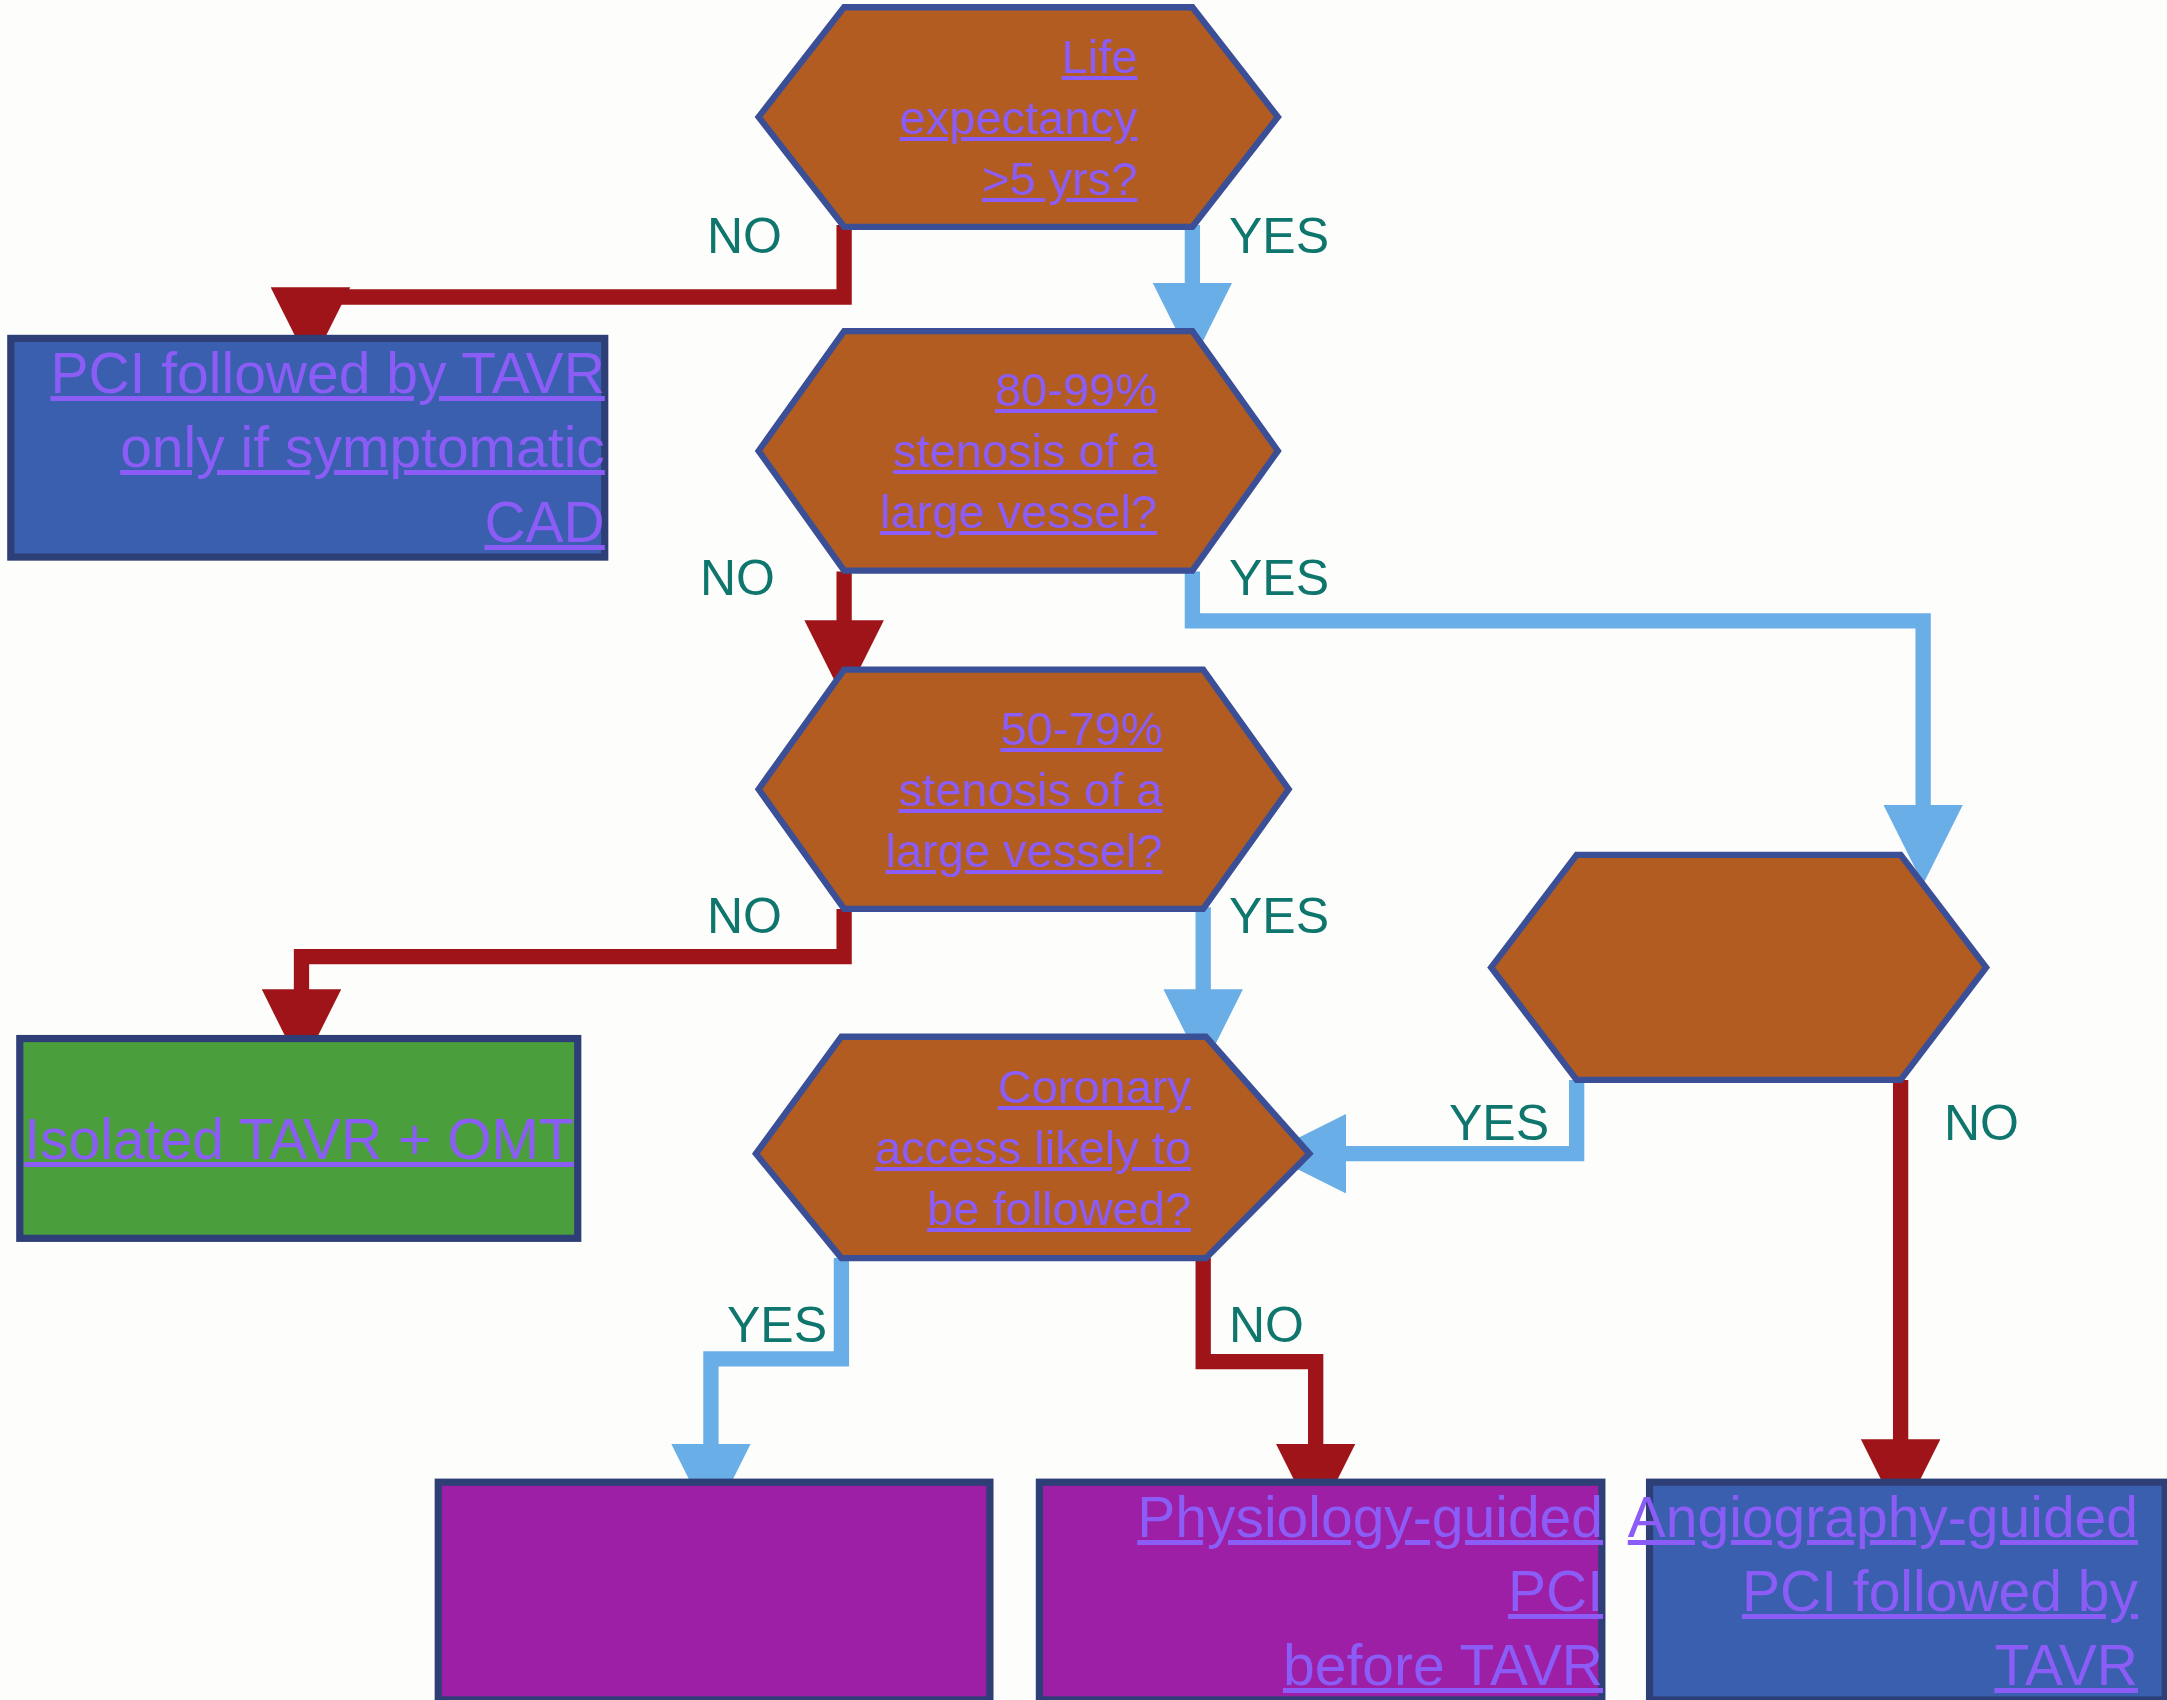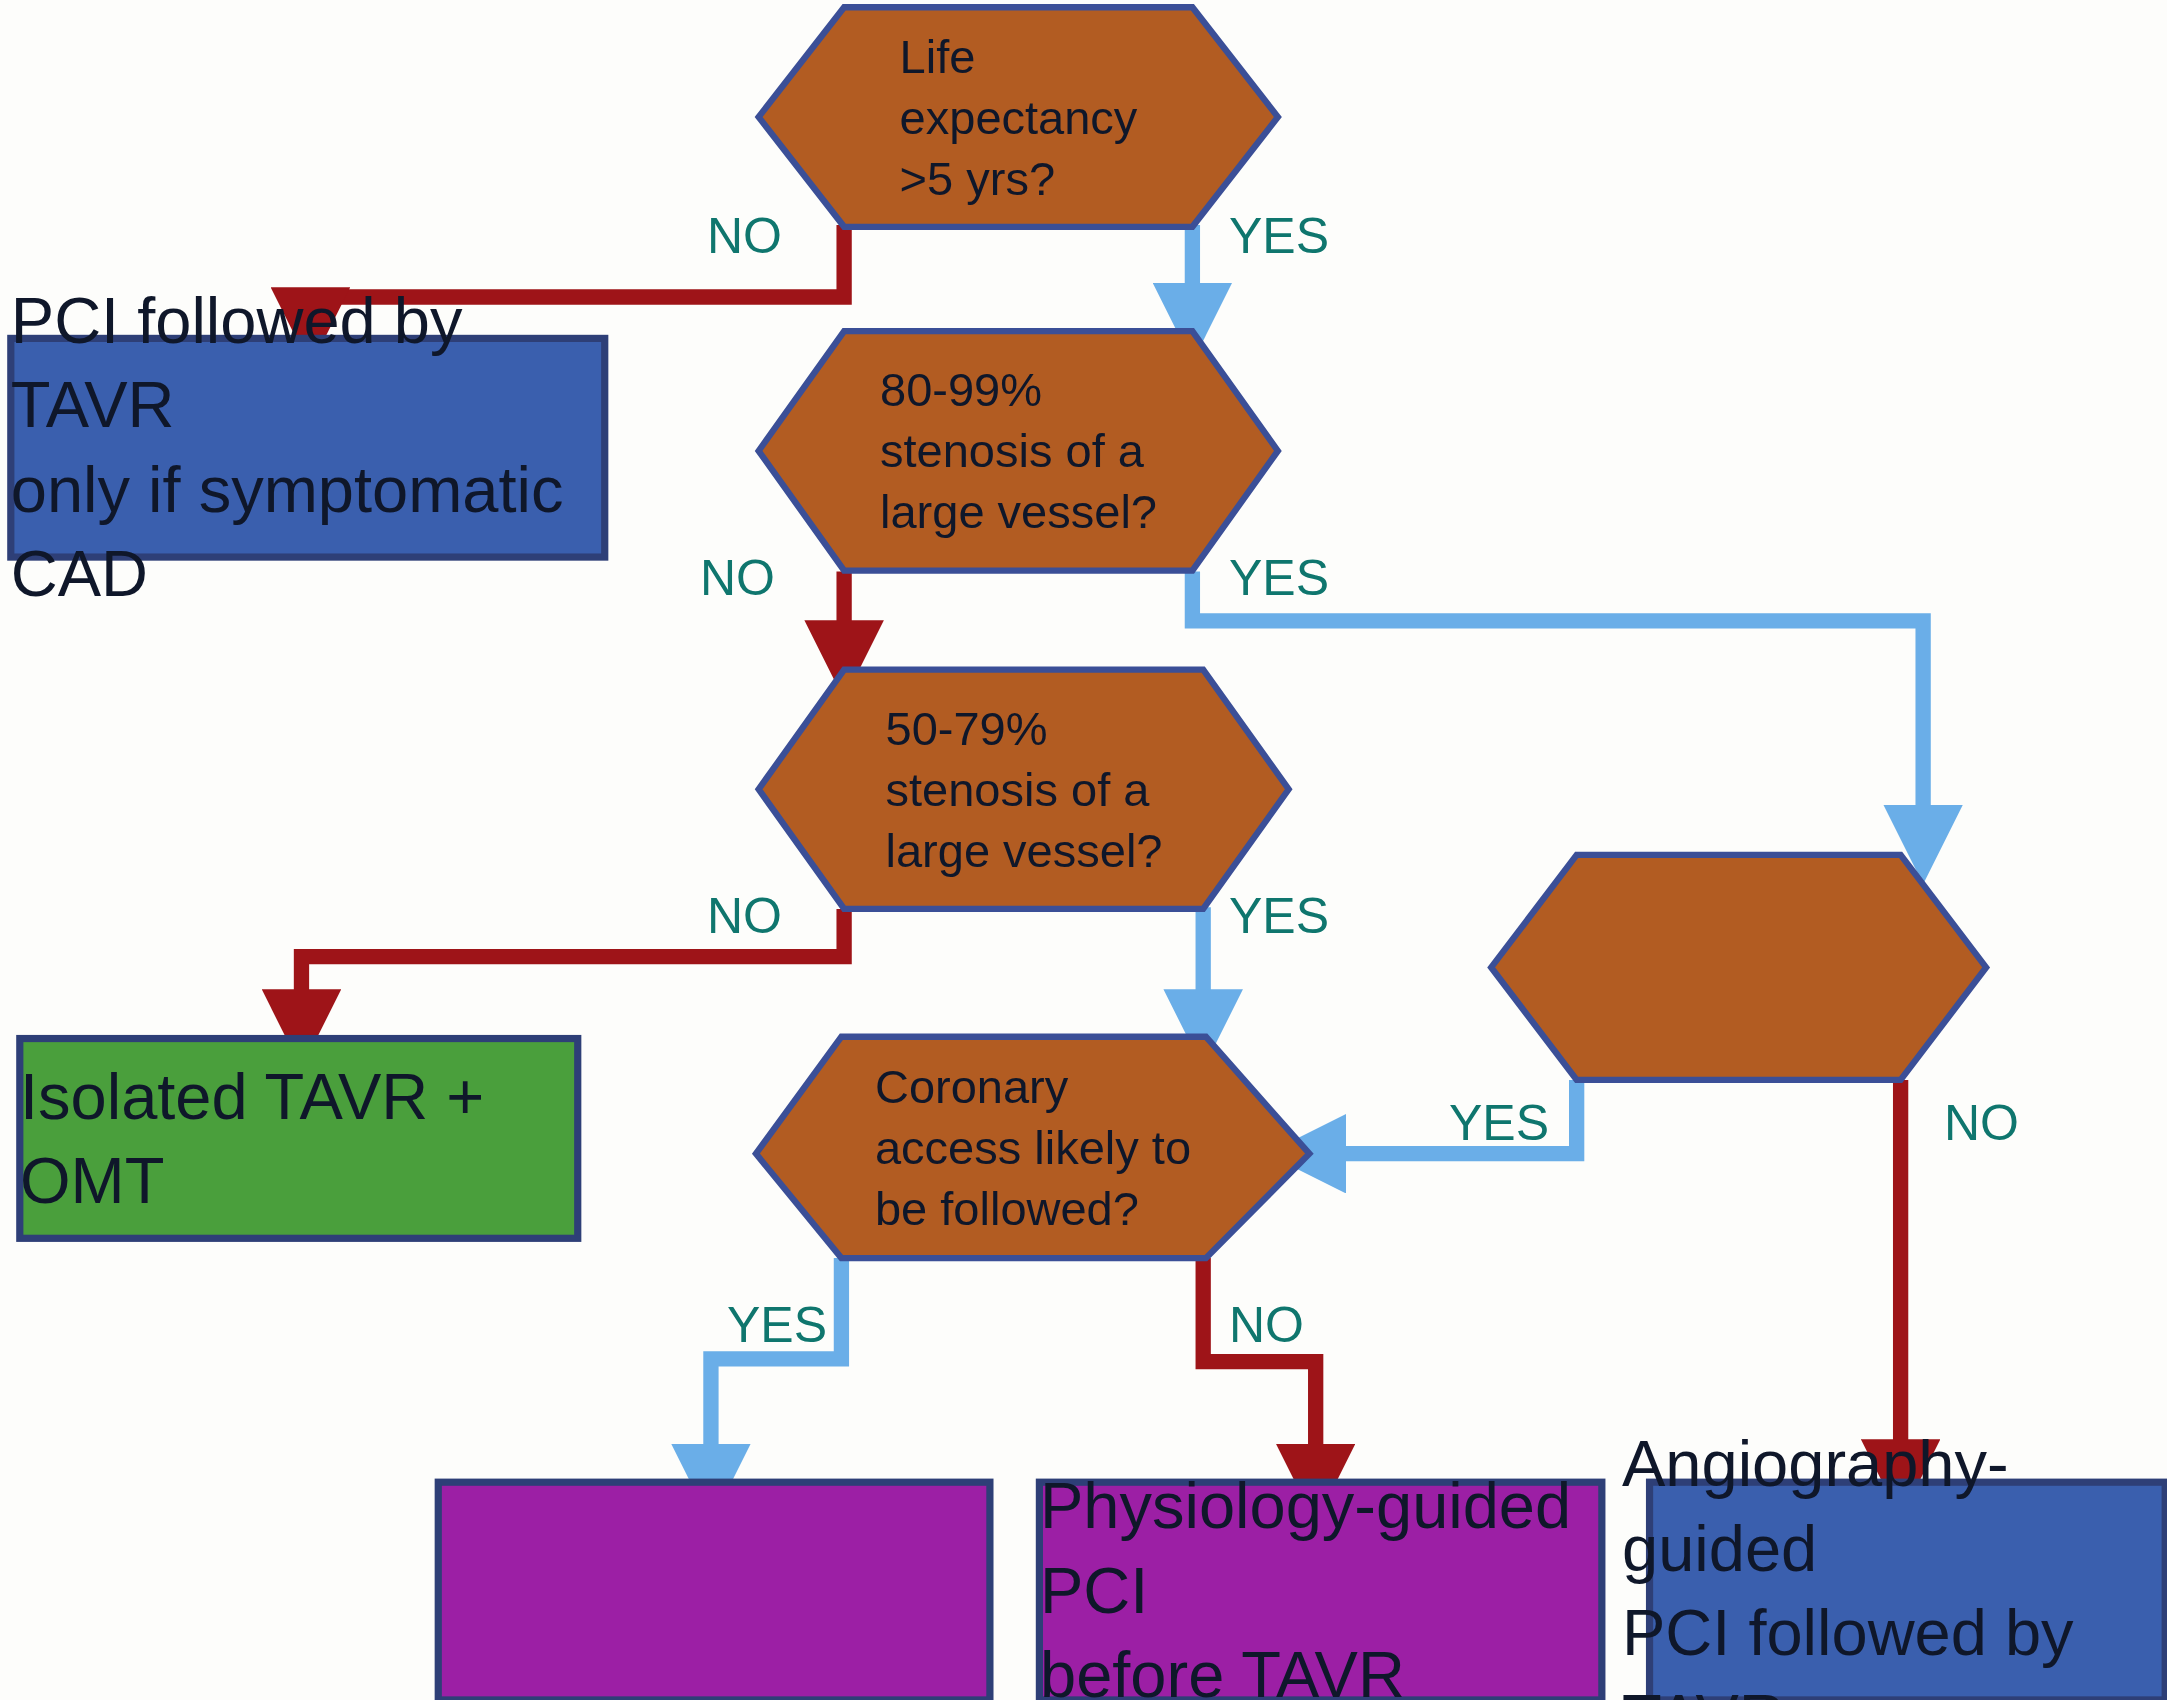--- a/index.html
+++ b/index.html
@@ -22,29 +22,30 @@
     left: 0;
     top: 0;
     width: 2167px;
     height: 1700px;
   }
   .node-label {
     position: absolute;
     display: flex;
     align-items: center;
     justify-content: center;
-    text-align: left;
-    color: #0f172a;
+    text-align: right;
+    color: #8b5cf6;
     pointer-events: none;
     white-space: pre-line;
     line-height: 1.30;
     font-weight: 400;
+    text-decoration: underline;
   }
   .hex-label { font-size: 47px; letter-spacing: 0px; }
-  .box-label { font-size: 65px; letter-spacing: 0px; }
+  .box-label { font-size: 57px; letter-spacing: 0px; }
   .edge-label {
     position: absolute;
     color: #0f766e;
     font-size: 50px;
     font-family: "Liberation Sans", sans-serif;
     white-space: nowrap;
   }
 </style>
 </head>
 <body>

